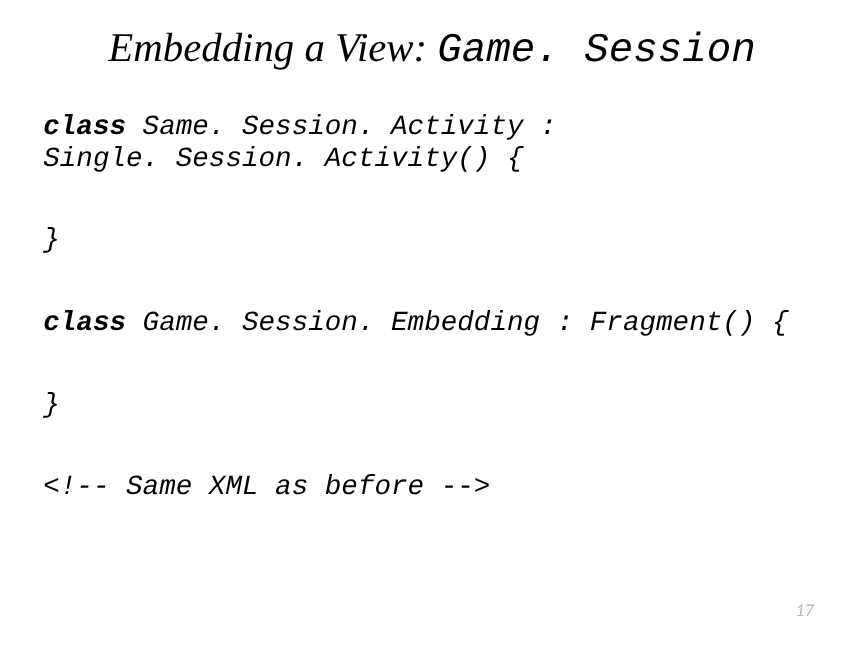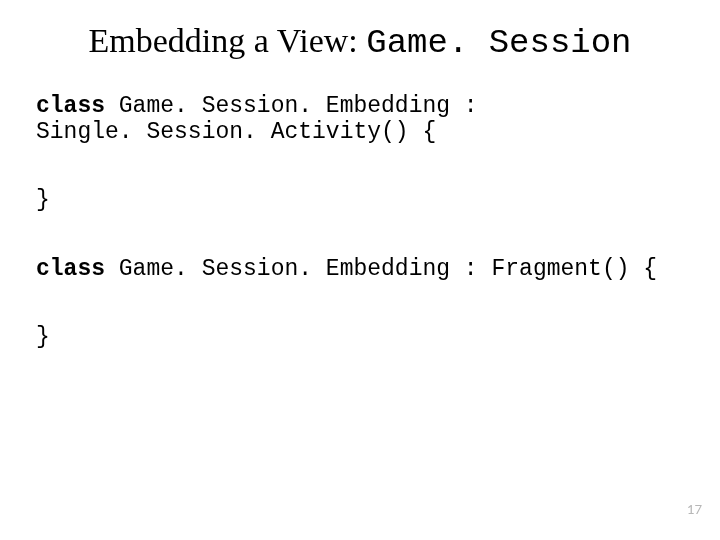--- a/index.html
+++ b/index.html
@@ -7,20 +7,21 @@
   body {
     background: #ffffff;
     font-family: Georgia, 'Times New Roman', serif;
     position: relative;
   }
   .slide {
     width: 720px;
     height: 540px;
     padding: 20px 36px 0 36px;
     position: relative;
+    font-style: italic;
   }
   .title {
     text-align: center;
     font-size: 34px;
     font-weight: 400;
     color: #000;
     line-height: 1.25;
     margin-bottom: 28px;
     font-family: Georgia, 'Times New Roman', serif;
   }
@@ -34,42 +35,43 @@
     line-height: 1.15;
   }
   .code-line {
     white-space: pre;
   }
   .kw { font-weight: 700; }
   .gap { height: 42px; }
   .page-num {
     position: absolute;
     bottom: 22px;
-    right: 18px;
+    right: 42px;
     font-family: Calibri, Arial, sans-serif;
     font-size: 15px;
     color: #b7b7b7;
   }
 </style>
 </head>
 <body>
 
 <div class="slide">
 
   <div class="title">
     <span>Embedding a View: </span><span class="mono">Game. Session</span><br>
   </div>
 
   <div class="code-area">
-    <div class="code-line"><span class="kw">class</span><span> Game. Session. Embedding :</span></div>
+    <div class="code-line"><span class="kw">class</span><span> Same. Session. Activity :</span></div>
     <div class="code-line">Single. Session. Activity() {</div>
     <div class="gap"></div>
     <div class="code-line">}</div>
     <div class="gap"></div>
     <div class="code-line"><span class="kw">class</span><span> Game. Session. Embedding : Fragment() {</span></div>
     <div class="gap"></div>
     <div class="code-line">}</div>
     <div class="gap"></div>
+    <div class="code-line">&lt;!-- Same XML as before --&gt;</div>
   </div>
 
   <div class="page-num">17</div>
 
 </div>
 
 </body></html>

